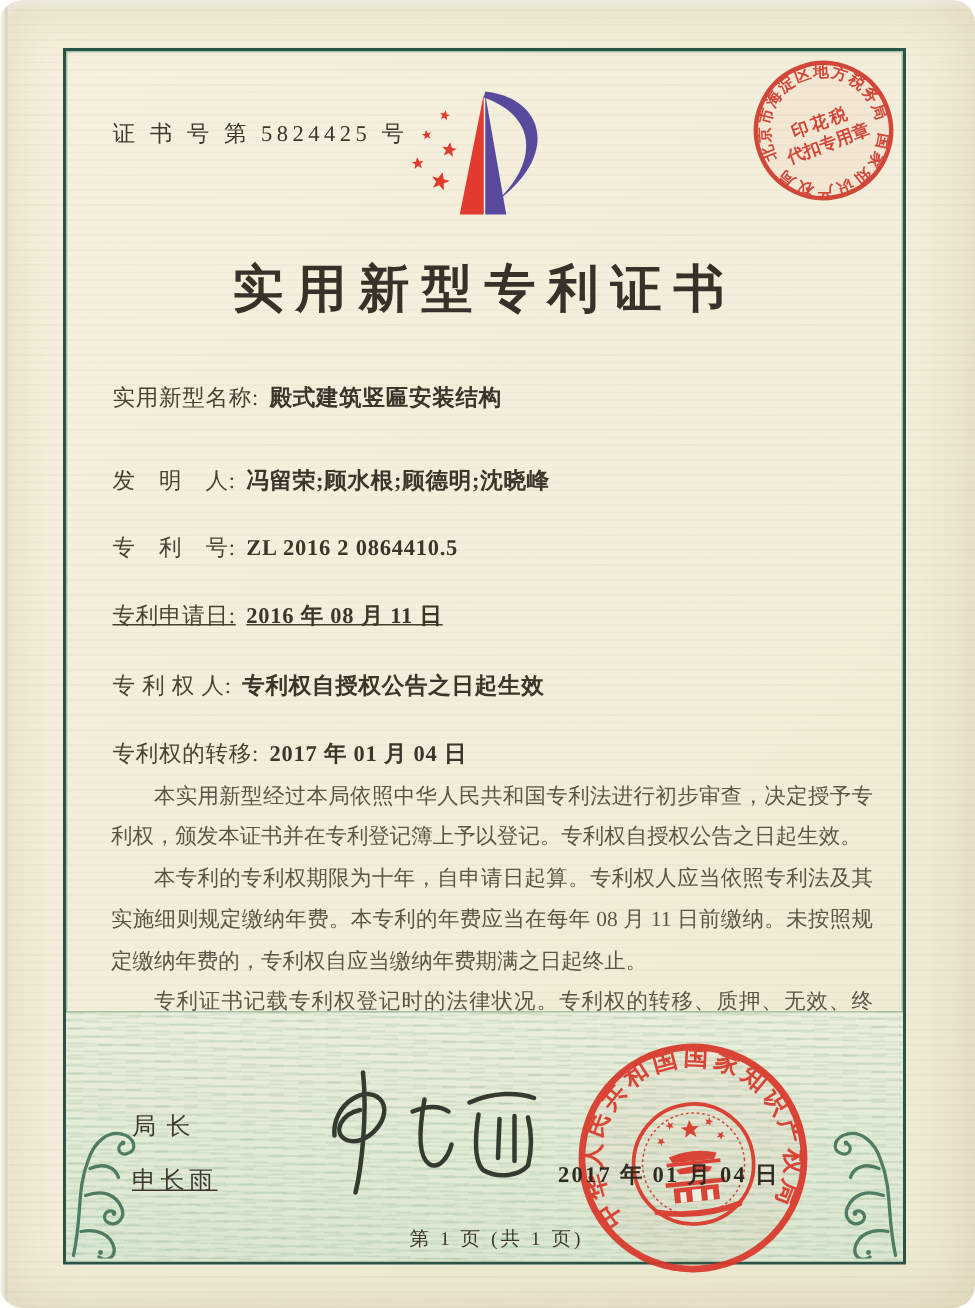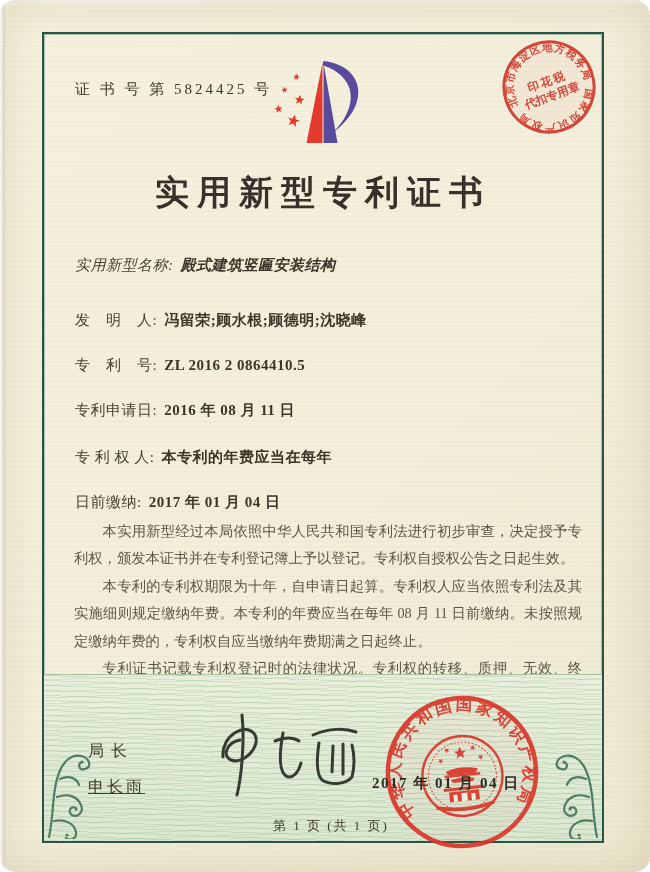--- a/index.html
+++ b/index.html
@@ -33,22 +33,22 @@
 
   .title {
     position:absolute; left:0; right:0; top:136px; text-align:center;
     font-size:34px; font-weight:700; letter-spacing:8px; color:#37312a;
   }
 
   .fields { position:absolute; left:31px; top:0; right:28px; }
   .field-row { position:absolute; left:0; font-size:15px; color:#473e30; letter-spacing:.5px; white-space:nowrap; }
   .field-row .lbl { color:#4a4133; }
   .field-row .val { margin-left:7px; font-weight:600; color:#3c352a; }
-  .row-0 { top:222px;font-style:italic; } .row-1 { top:277px; } .row-2 { top:322px; }
-  .row-3 { top:367px; } .row-4 { top:414px; } .row-5 { top:459px; }
+  .row-0 { top:222px; } .row-1 { top:277px; } .row-2 { top:322px; }
+  .row-3 { top:367px;text-decoration:underline; } .row-4 { top:414px; } .row-5 { top:459px; }
 
   .body-text {
     position:absolute; left:30px; top:484px; width:508px;
     font-size:14.3px; line-height:1.92; color:#5d5446; text-align:justify;
   }
   .body-text p { text-indent:2em; }
 
   .band {
     position:absolute; left:0; right:0; bottom:0; height:167px;
     background:
@@ -129,24 +129,24 @@
       <div class="field-row row-1">
         <span class="lbl">发　明　人:</span><span class="val">冯留荣;顾水根;顾德明;沈晓峰</span>
       </div>
       <div class="field-row row-2">
         <span class="lbl">专　利　号:</span><span class="val">ZL 2016 2 0864410.5</span>
       </div>
       <div class="field-row row-3">
         <span class="lbl">专利申请日:</span><span class="val">2016 年 08 月 11 日</span>
       </div>
       <div class="field-row row-4">
-        <span class="lbl">专 利 权 人:</span><span class="val">本专利的年费应当在每年</span>
+        <span class="lbl">专 利 权 人:</span><span class="val">专利权自授权公告之日起生效</span>
       </div>
       <div class="field-row row-5">
-        <span class="lbl">日前缴纳:</span><span class="val">2017 年 01 月 04 日</span>
+        <span class="lbl">专利权的转移:</span><span class="val">2017 年 01 月 04 日</span>
       </div>
     </div>
 
     <div class="body-text">
       <p>本实用新型经过本局依照中华人民共和国专利法进行初步审查，决定授予专利权，颁发本证书并在专利登记簿上予以登记。专利权自授权公告之日起生效。</p>
       <p>本专利的专利权期限为十年，自申请日起算。专利权人应当依照专利法及其实施细则规定缴纳年费。本专利的年费应当在每年 08 月 11 日前缴纳。未按照规定缴纳年费的，专利权自应当缴纳年费期满之日起终止。</p>
       <p>专利证书记载专利权登记时的法律状况。专利权的转移、质押、无效、终止、恢复和专利权人的姓名或名称、国籍、地址变更等事项记载在专利登记簿上。</p>
     </div>
 
     <div class="band">

